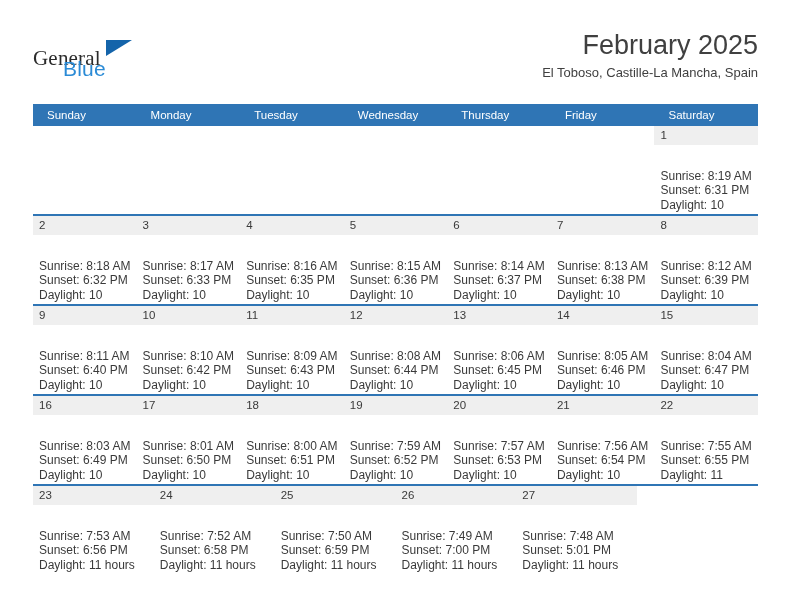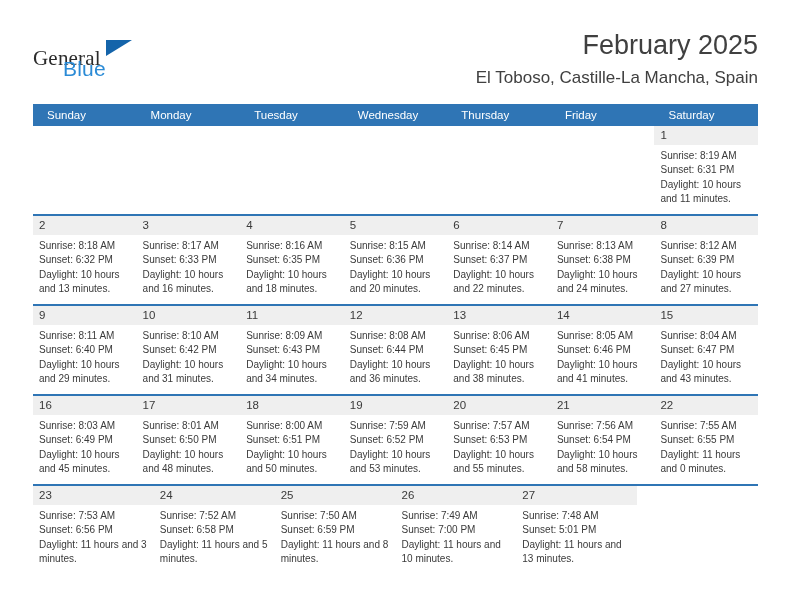--- a/index.html
+++ b/index.html
@@ -71,24 +71,23 @@
     text-align: right;
   }
   .cal-title {
     font-size: 27px;
     color: #404040;
     font-weight: normal;
     line-height: 34px;
     white-space: nowrap;
   }
   .cal-subtitle {
-    font-size: 17px;
+    font-size: 13px;
     color: #404040;
     line-height: 22px;
-    margin-top: 5px;
     white-space: nowrap;
   }
 
   
   .calendar {
     position: absolute;
     left: 33px;
     top: 104px;
     width: 725px;
   }
@@ -128,24 +127,25 @@
     height: 19px;
     background: transparent;
   }
   .daynum {
     font-size: 11.5px;
     color: #3a3a3a;
     line-height: 19px;
     padding-left: 6px;
   }
   .day-info {
-    padding: 4px 6px 0 6px;
-    font-size: 10px;
+    padding: 12px 6px 0 6px;
+    font-size: 12px;
     line-height: 14.4px;
     color: #3a3a3a;
+    margin-top: 12px;
   }
   .day-info div {
     white-space: nowrap;
   }
   .day-info .daylight-line {
     white-space: normal;
   }
 </style>
 </head>
 <body>

